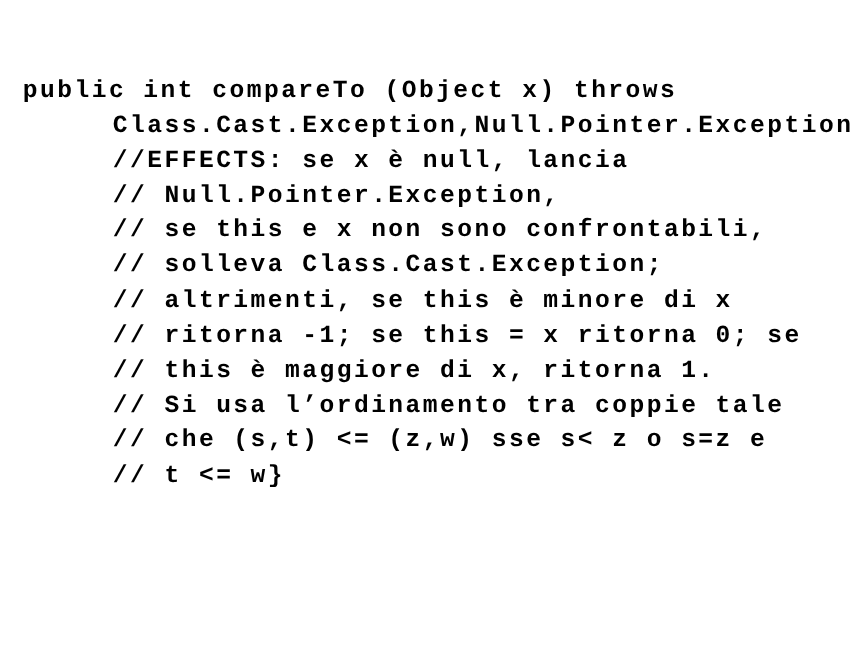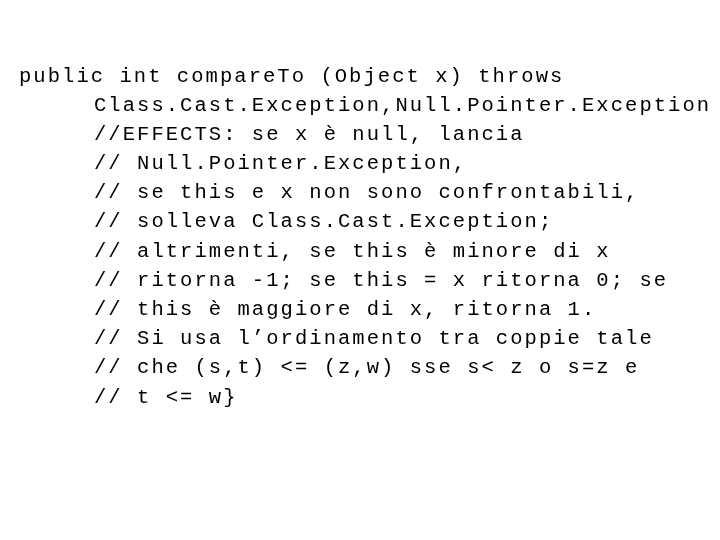--- a/index.html
+++ b/index.html
@@ -25,21 +25,21 @@
     position: absolute;
     left: 19px;
     top: 41px;
     width: 690px;
     color: #000000;
     font-family: "Liberation Mono", "DejaVu Sans Mono", monospace;
     font-size: 20.5px;
     line-height: 29.2px;
     letter-spacing: 2.05px;
     white-space: pre;
-    font-weight: 400;
+    font-weight: 700;
     -webkit-font-smoothing: none;
   }
 
   .code-line {
     display: block;
     height: 29.2px;
     white-space: pre;
     color: #000000;
   }
 

